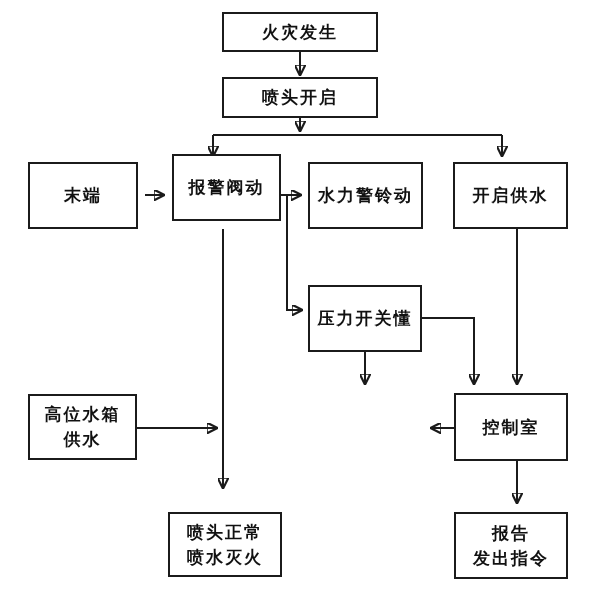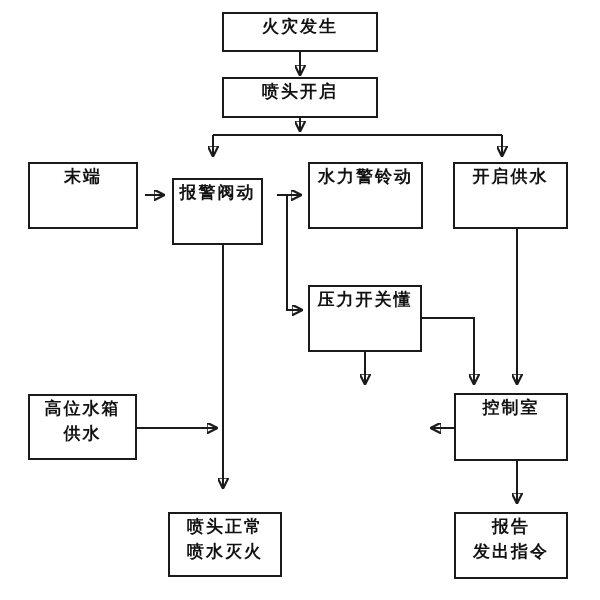--- a/index.html
+++ b/index.html
@@ -28,21 +28,21 @@
     stroke-width: 2;
   }
   .node {
     position: absolute;
     box-sizing: border-box;
     border: 2px solid #1b1b1b;
     background: #ffffff;
     display: flex;
     flex-direction: column;
     align-items: center;
-    justify-content: flex-start;
+    justify-content: center;
     text-align: center;
     font-size: 17px;
     font-weight: bold;
     line-height: 25px;
     letter-spacing: 2px;
     color: #111111;
   }
   .node span {
     display: block;
     white-space: nowrap;
@@ -82,21 +82,21 @@
   </div>
 
   <div class="node" style="left:222px;top:77px;width:156px;height:41px">
     <span>喷头开启</span>
   </div>
 
   <div class="node" style="left:28px;top:162px;width:110px;height:67px">
     <span>末端</span>
   </div>
 
-  <div class="node" style="left:172px;top:178px;width:91px;height:67px">
+  <div class="node" style="left:172px;top:154px;width:109px;height:67px">
     <span>报警阀动</span>
   </div>
 
   <div class="node" style="left:308px;top:162px;width:115px;height:67px">
     <span>水力警铃动</span>
   </div>
 
   <div class="node" style="left:453px;top:162px;width:115px;height:67px">
     <span>开启供水</span>
   </div>

